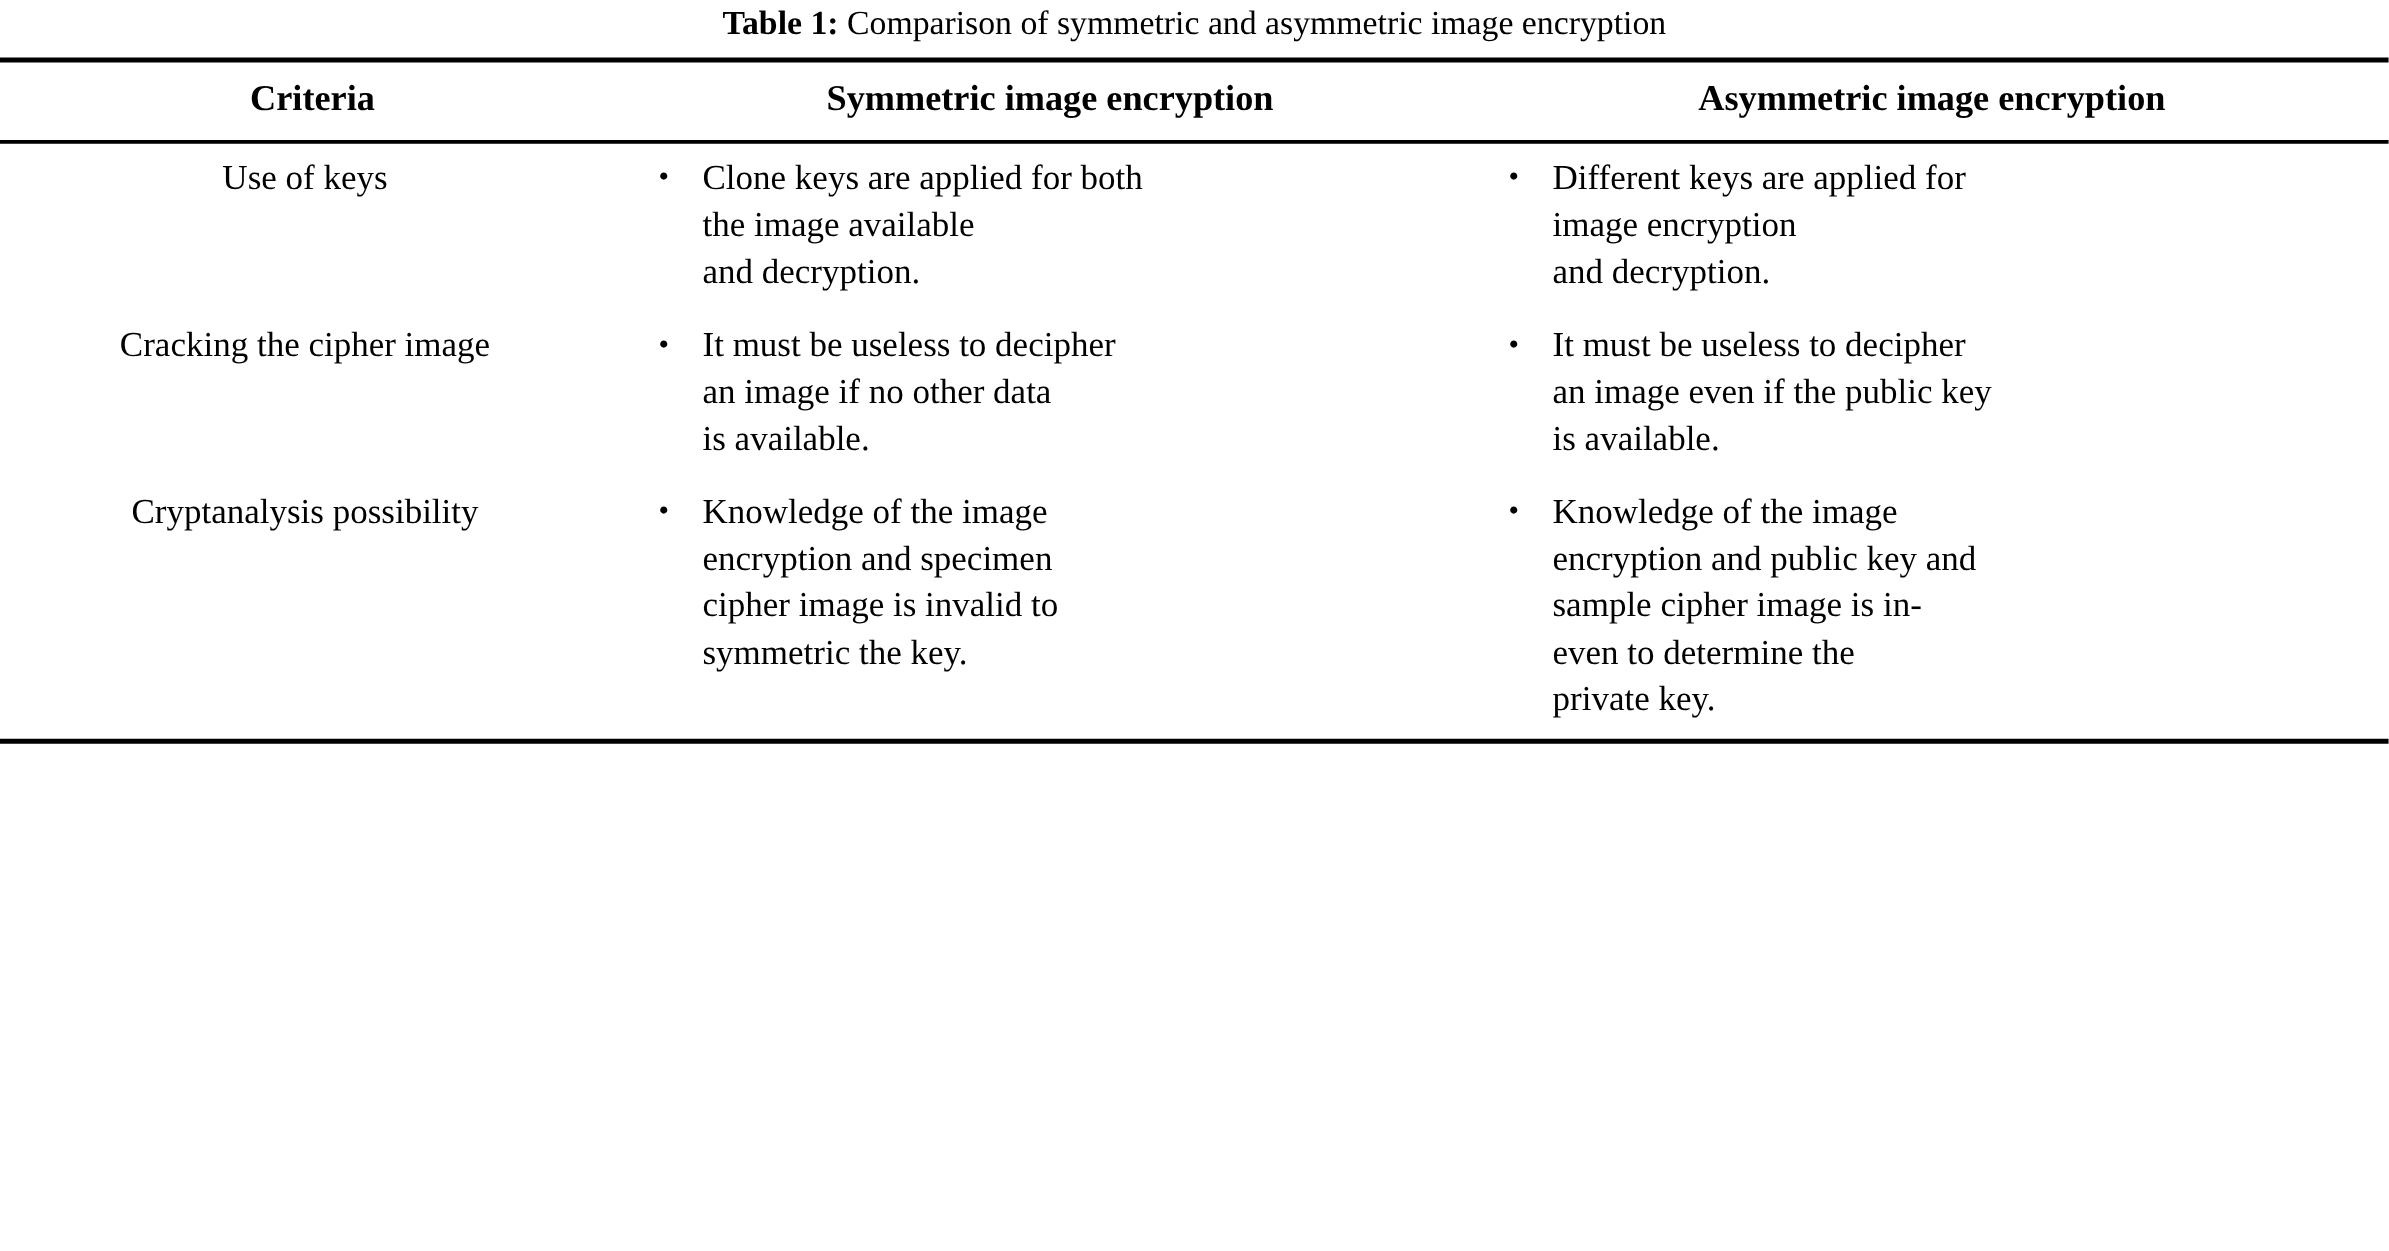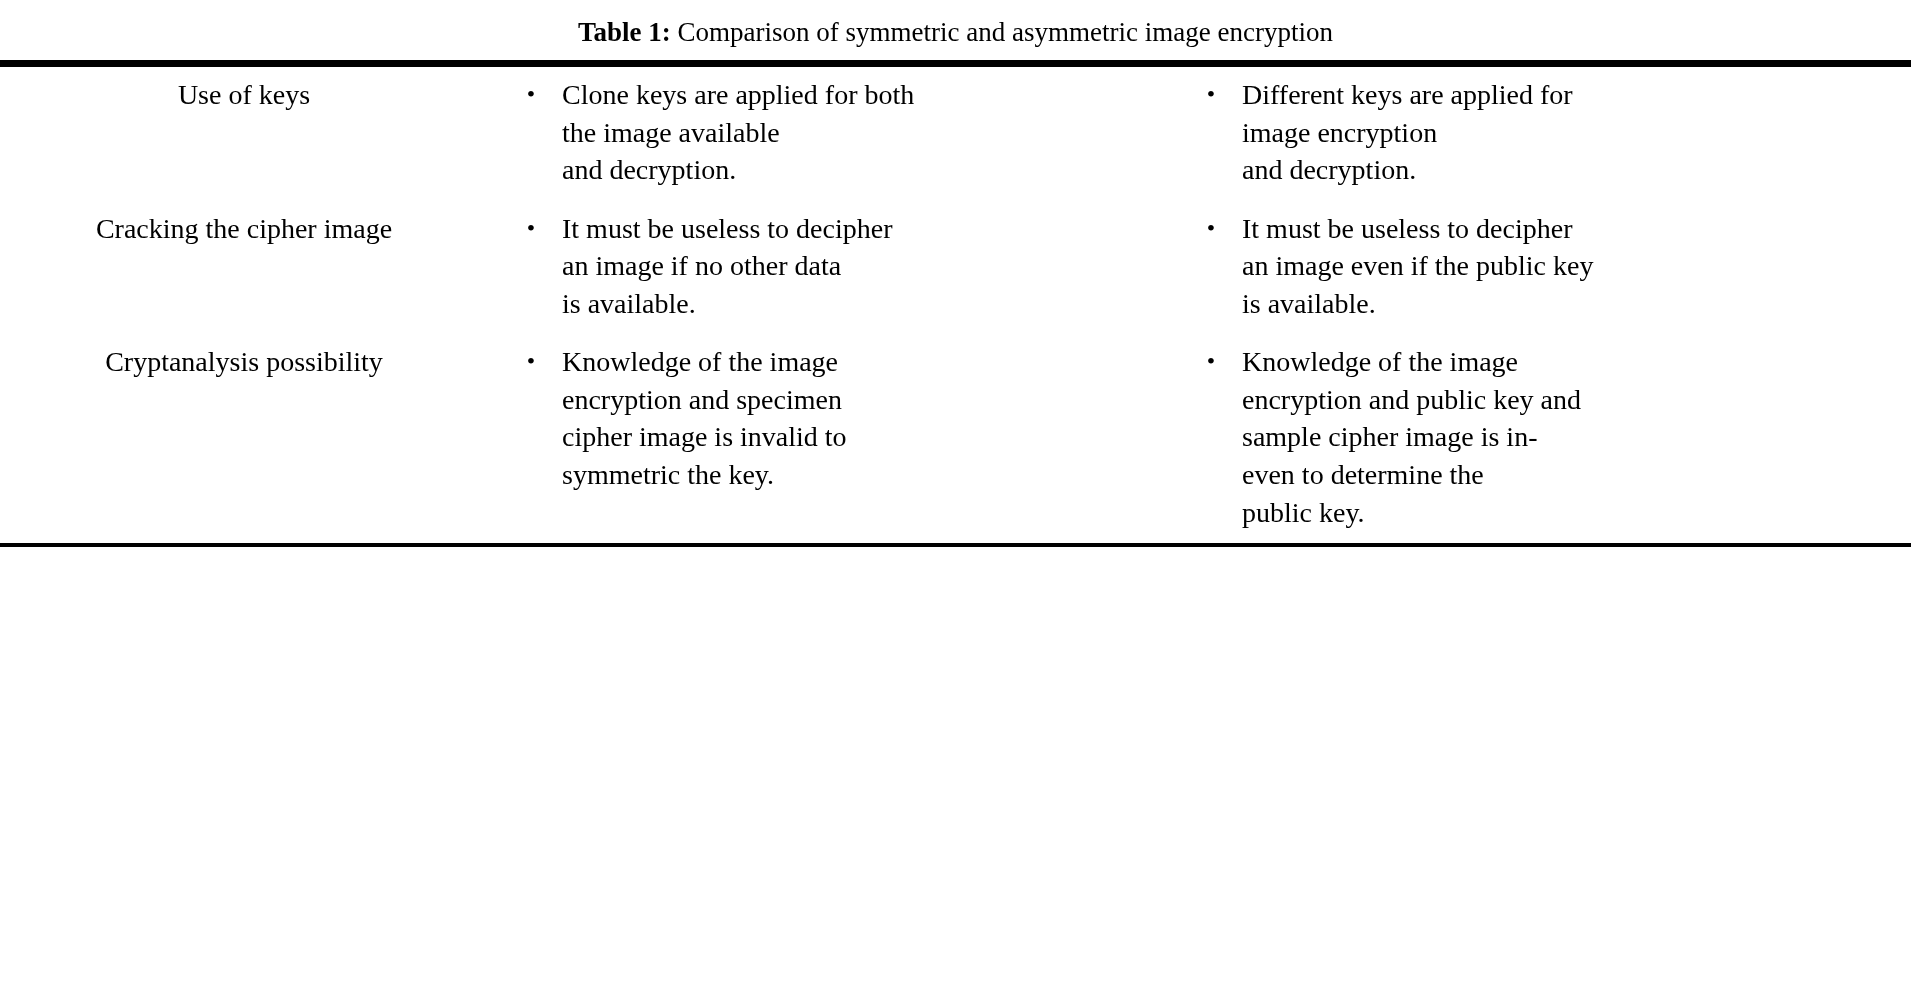--- a/index.html
+++ b/index.html
@@ -13,21 +13,20 @@
     height: 1001px;
     font-family: "Liberation Serif", "DejaVu Serif", serif;
     color: #000000;
     -webkit-font-smoothing: antialiased;
   }
 
   .table-figure {
     width: 1911px;
     box-sizing: border-box;
     padding: 0;
-    margin-top: 14px;
   }
 
   
   .caption {
     text-align: center;
     font-size: 27px;
     line-height: 1.05;
     padding: 4px 0 14px 0;
     white-space: nowrap;
   }
@@ -117,20 +116,34 @@
 
 <div class="table-figure">
 
   <div class="caption">
     <span class="caption-label">Table 1:</span>
     <span class="caption-text">Comparison of symmetric and asymmetric image encryption</span>
   </div>
 
   <div class="rule-top"></div>
 
+  <table class="cmp">
+    <colgroup>
+      <col class="c-criteria">
+      <col class="c-sym">
+      <col class="c-asym">
+    </colgroup>
+    <thead>
+      <tr>
+        <th>Criteria</th>
+        <th>Symmetric image encryption</th>
+        <th>Asymmetric image encryption</th>
+      </tr>
+    </thead>
+  </table>
 
   <div class="rule-mid"></div>
 
   <table class="cmp">
     <colgroup>
       <col class="c-criteria">
       <col class="c-sym">
       <col class="c-asym">
     </colgroup>
     <tbody id="body-rows">
@@ -194,21 +207,21 @@
             </div>
           </td>
           <td class="asym-cell">
             <div class="bullet-item">
               <span class="bullet-marker">•</span>
               <span class="bullet-text">
                 <span class="bullet-line">Knowledge of the image</span>
                 <span class="bullet-line">encryption and public key and</span>
                 <span class="bullet-line">sample cipher image is in-</span>
                 <span class="bullet-line">even to determine the</span>
-                <span class="bullet-line">public key.</span>
+                <span class="bullet-line">private key.</span>
               </span>
             </div>
           </td>
         </tr>
       </tbody>
   </table>
 
   <div class="rule-bottom"></div>
 </div>
 

